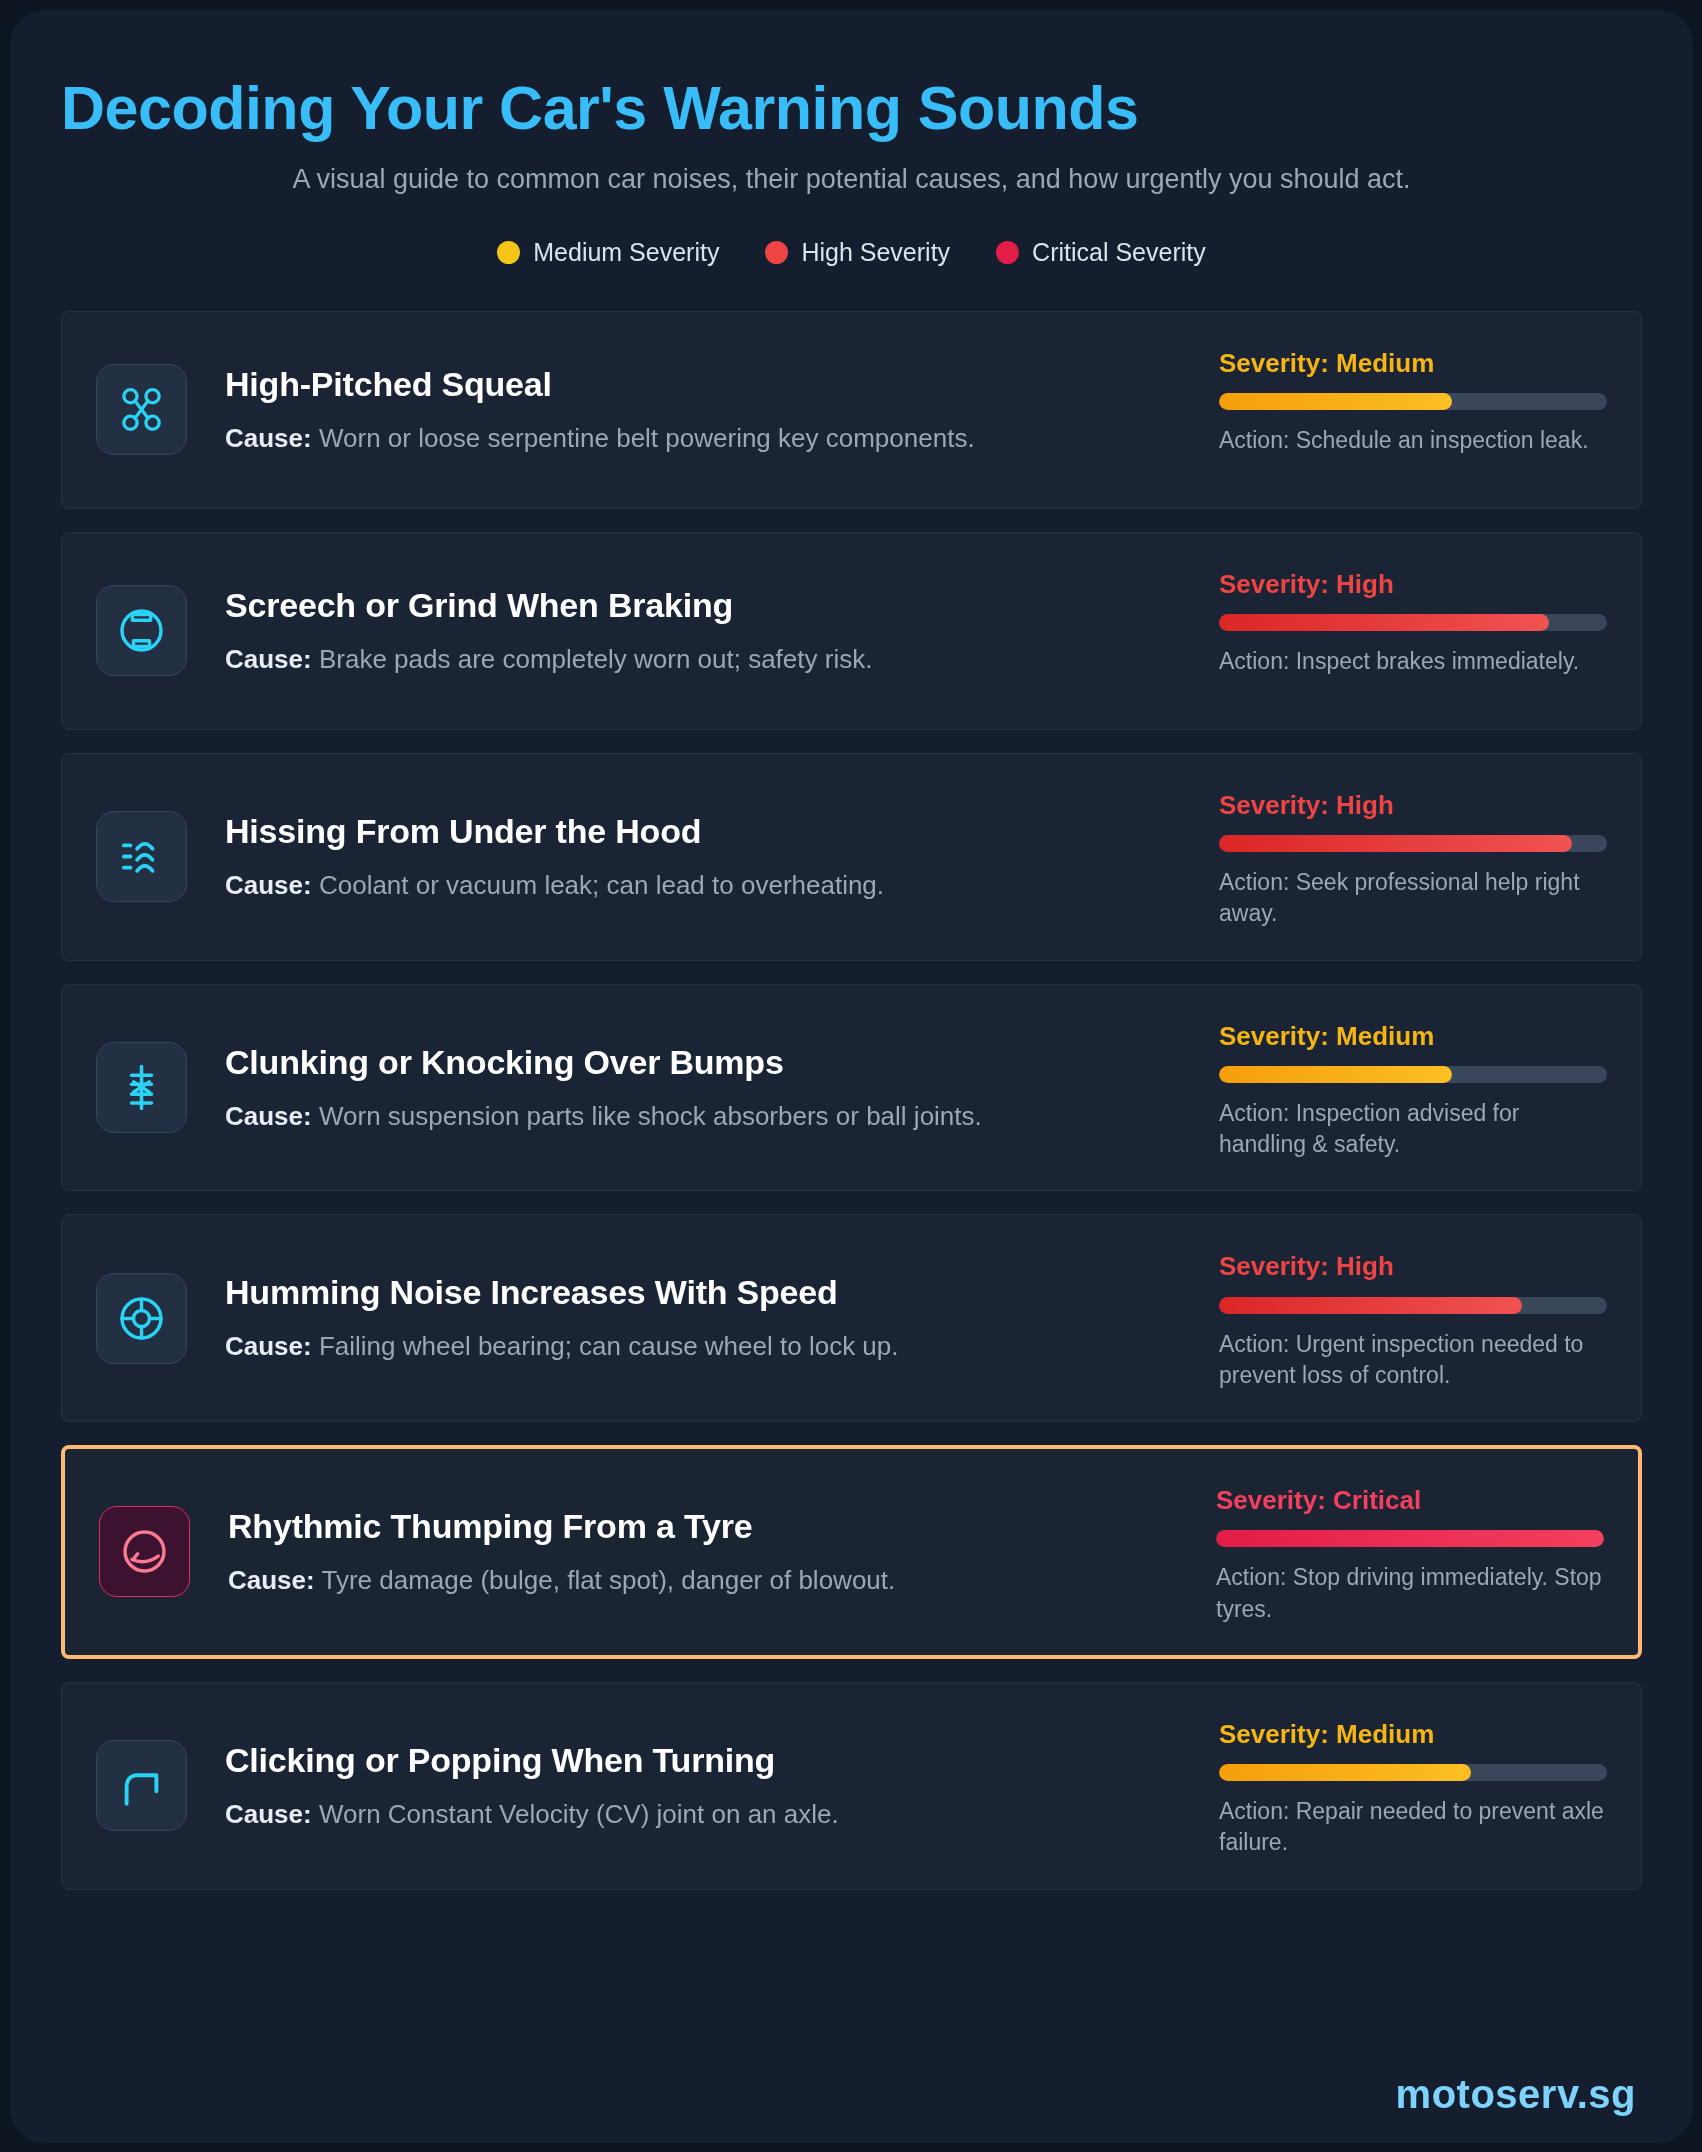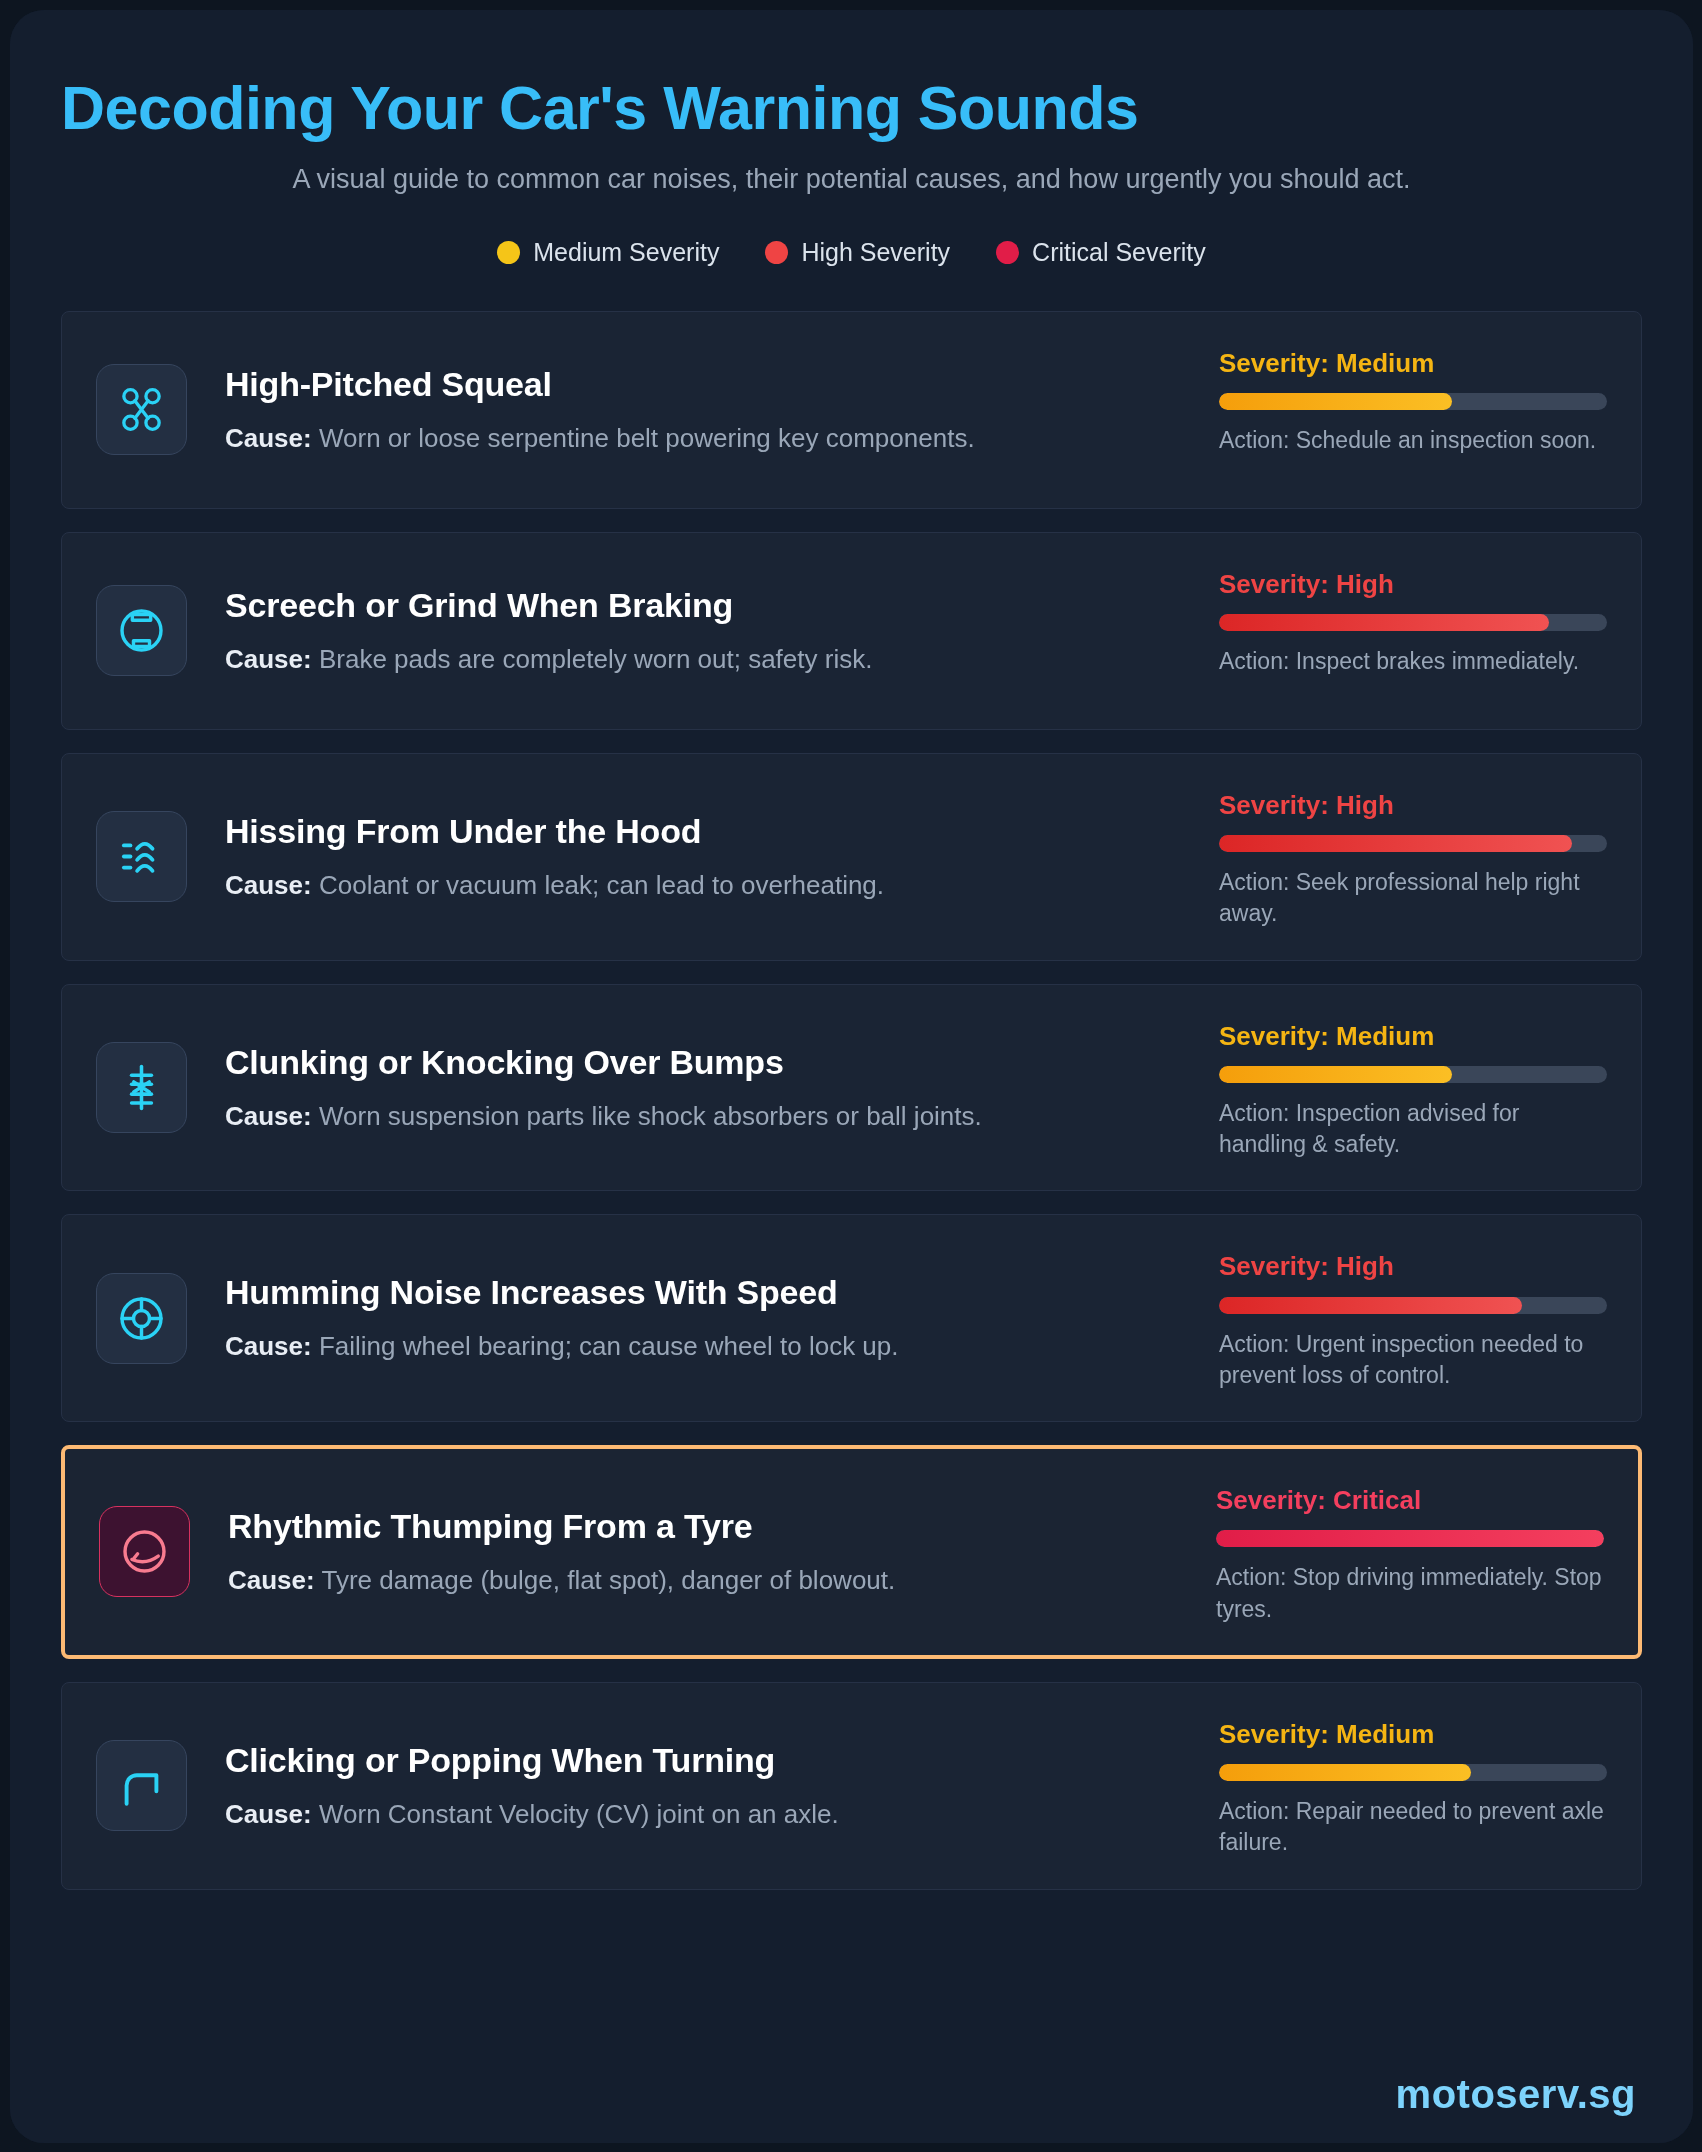--- a/index.html
+++ b/index.html
@@ -228,21 +228,21 @@
     </div>
     <div class="card-main">
       <div class="card-title">High-Pitched Squeal</div>
       <div class="card-cause"><b>Cause:</b> <span>Worn or loose serpentine belt powering key components.</span></div>
     </div>
     <div class="card-side">
       <div class="sev-label" style="color:#f5b513">Severity: Medium</div>
       <div class="bar-track">
         <div class="bar-fill" style="width:60%;background:linear-gradient(90deg,#f59e0b,#fbbf24)"></div>
       </div>
-      <div class="action-text">Action: Schedule an inspection soon.</div>
+      <div class="action-text">Action: Schedule an inspection leak.</div>
     </div>
           </div>
           <div class="card">
     <div class="icon-box">
 
     <svg width="55" height="55" viewBox="0 0 48 48" fill="none" stroke="#2ad2f5" stroke-width="3" stroke-linecap="round" stroke-linejoin="round">
       <circle cx="24" cy="24" r="17"></circle>
       <path d="M16 10 h16 v5 h-16 z"></path>
       <path d="M17 38 h14 v-5 h-14 z"></path>
     </svg>

